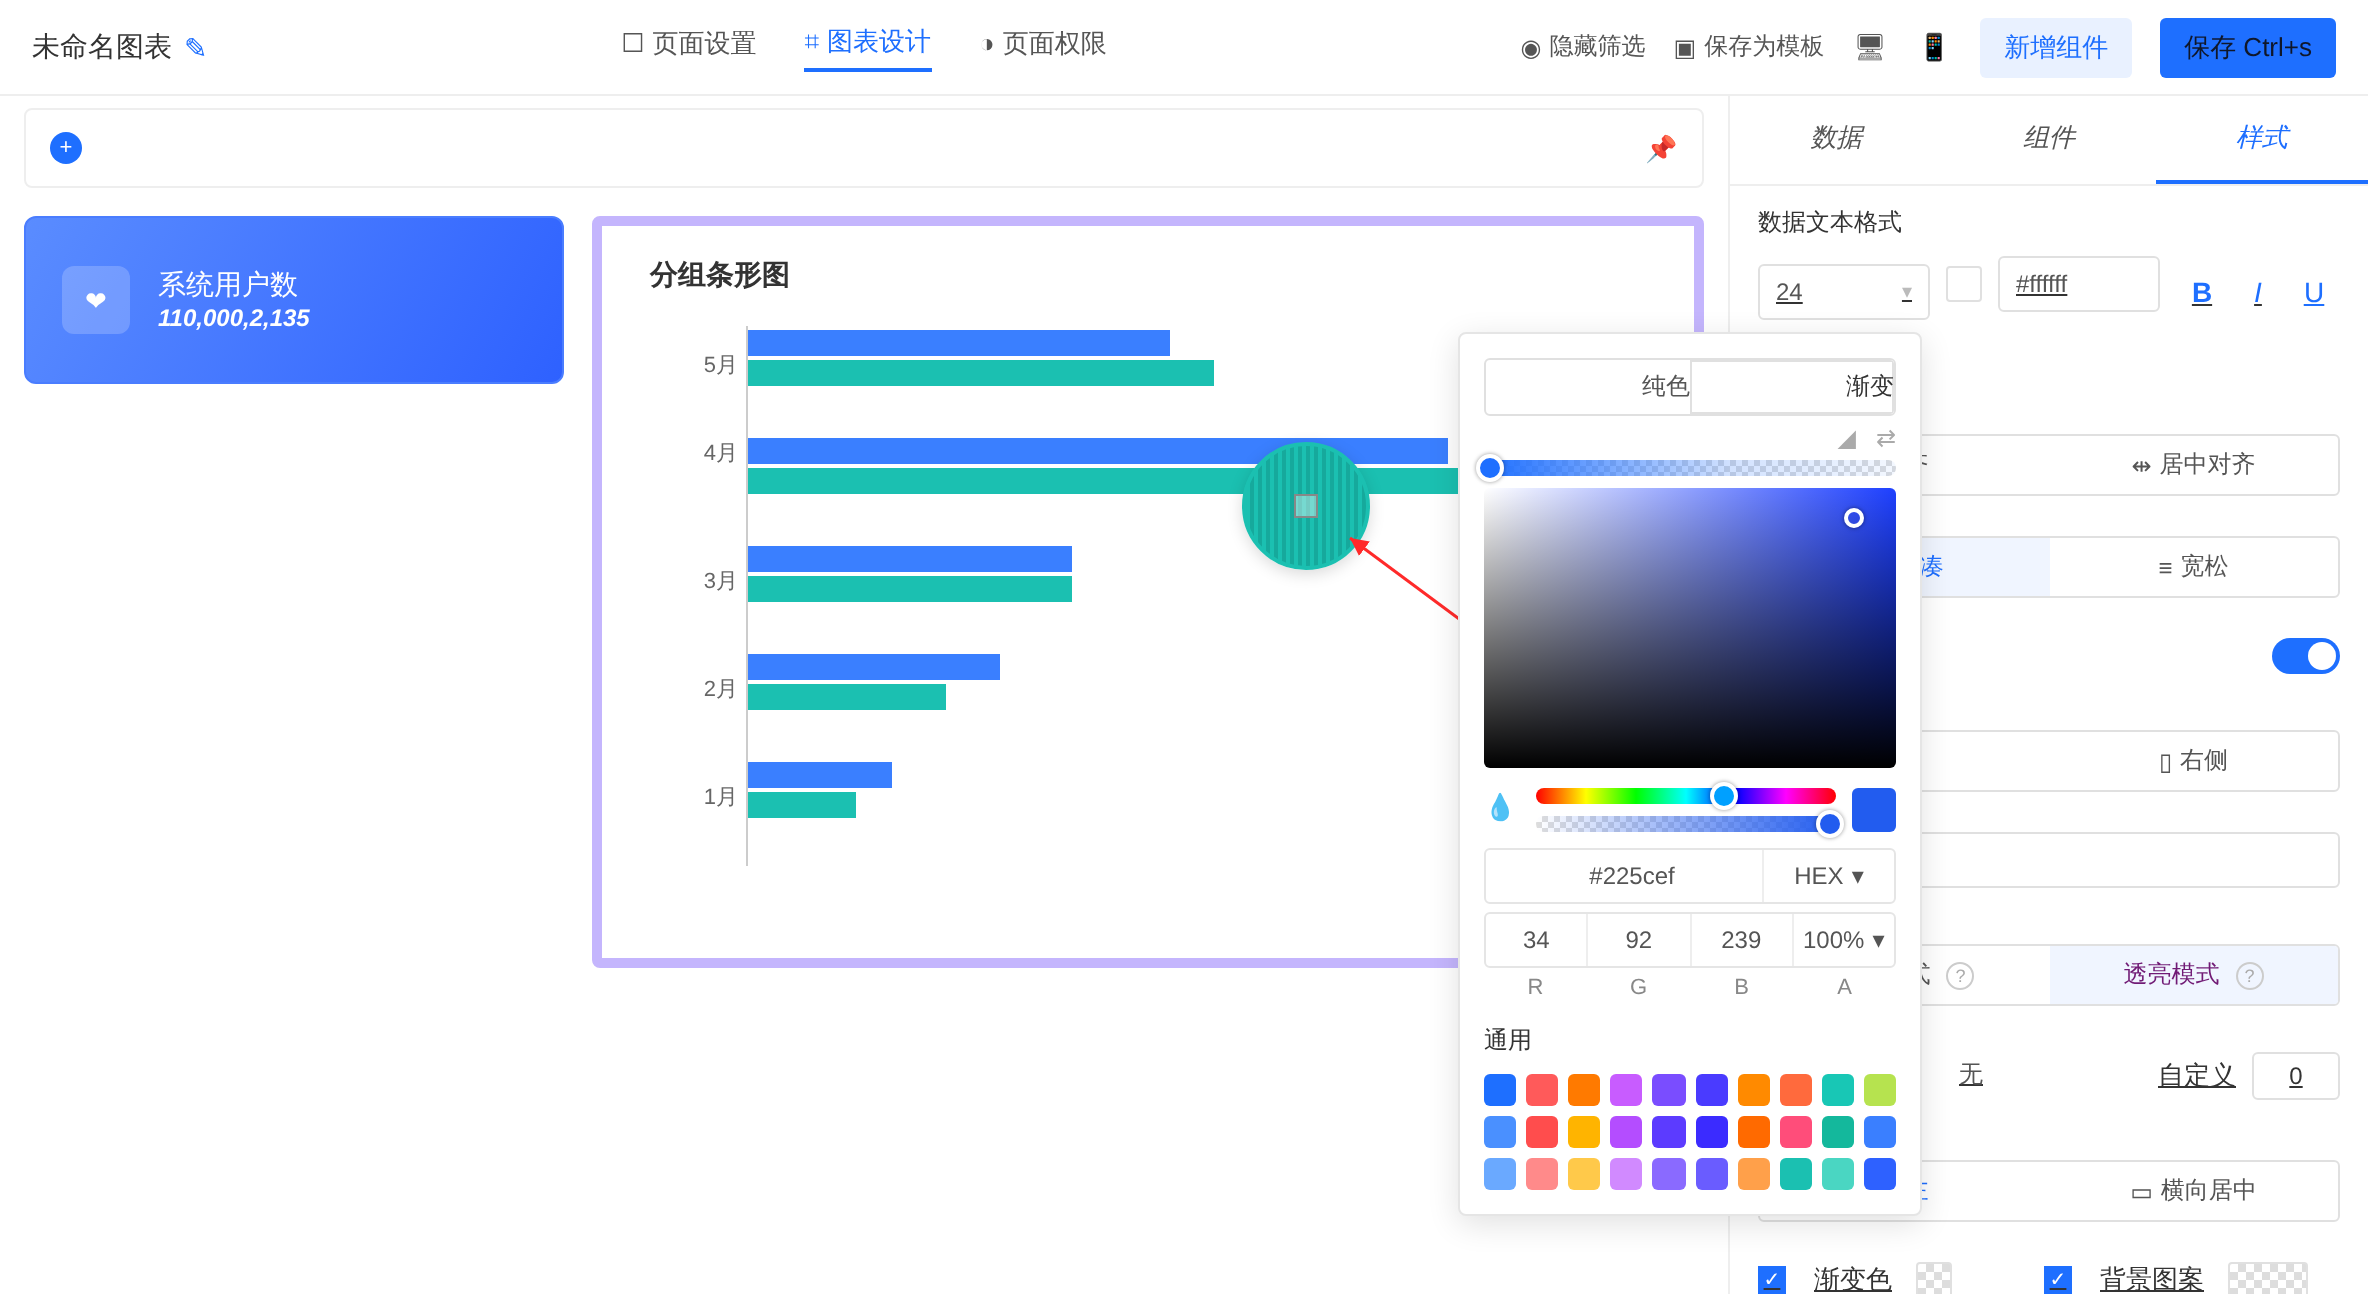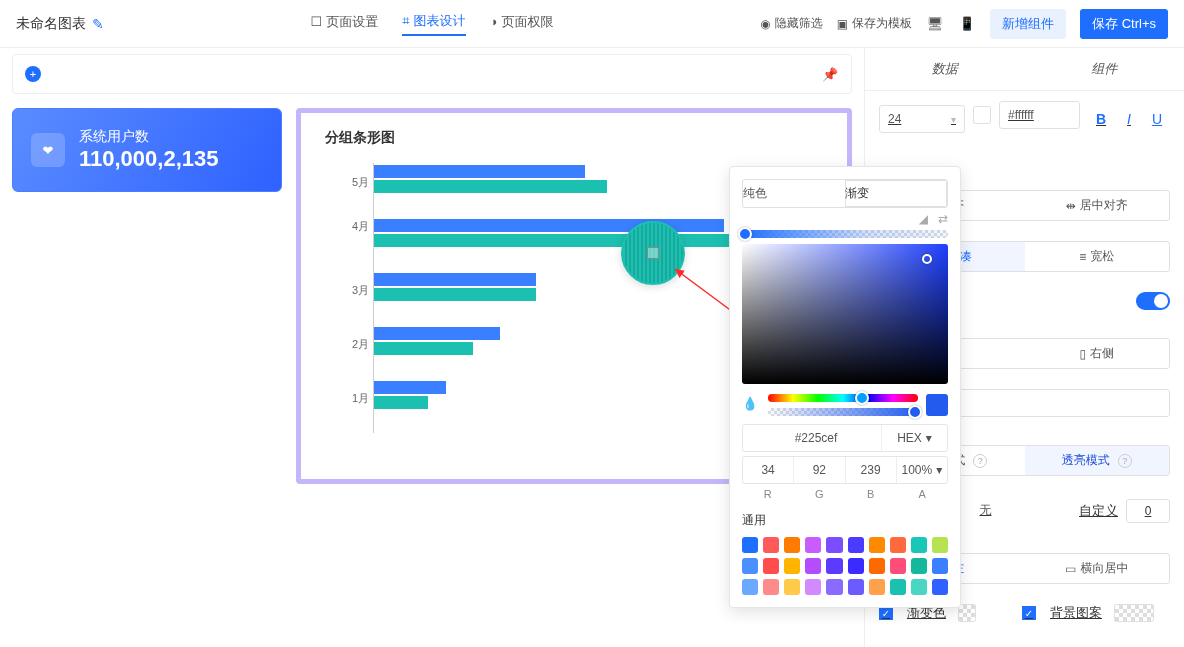--- a/index.html
+++ b/index.html
@@ -9,37 +9,37 @@
   .topbar { height: 48px; display: flex; align-items: center; padding: 0 16px; border-bottom: 1px solid #eee; }
   .doc-title { font-size: 14px; font-weight: 500; margin-right: 6px; }
   .edit-icon { color:#1e6fff; font-size:14px; }
   .top-nav { display:flex; gap:24px; margin-left:auto; margin-right:auto; }
   .top-nav-item { display:flex; align-items:center; gap:4px; color:#555; font-size:13px; padding-bottom:4px; cursor:pointer; }
   .top-nav-item.active { color:#1e6fff; border-bottom:2px solid #1e6fff; }
   .top-actions { display:flex; align-items:center; gap:14px; }
   .top-action { display:flex; align-items:center; gap:4px; color:#555; font-size:12px; cursor:pointer; }
   .icon-btn { width:18px; height:18px; display:inline-flex; align-items:center; justify-content:center; color:#555; }
   .btn-light { background:#e9f1ff; color:#1e6fff; border-radius:3px; padding:6px 12px; font-size:13px; cursor:pointer; }
-  .btn-primary { background:#1e6fff; color:#ffffff; border-radius:3px; padding:6px 12px; font-size:13px; cursor:pointer; }
+  .btn-primary { background:#1e6fff; color:#0f172a; border-radius:3px; padding:6px 12px; font-size:13px; cursor:pointer; }
 
   
   .main { display:flex; height:calc(100% - 48px); }
   .canvas { flex:1; padding:6px 12px; overflow:hidden; position:relative; background:#fff; }
   .right-panel { width:320px; border-left:1px solid #eee; overflow-y:auto; padding-bottom:20px; }
 
   
   .canvas-strip { background:#fff; border:1px solid #eee; border-radius:4px; height:40px; margin-bottom:14px; position:relative; display:flex; align-items:center; padding:0 12px; }
   .add-btn { width:16px; height:16px; border-radius:50%; background:#1e6fff; color:#fff; font-size:11px; display:flex; align-items:center; justify-content:center; }
   .pin-icon { margin-left:auto; color:#bbb; }
 
   .canvas-row { display:flex; gap:14px; }
   .kpi-card { width:270px; height:84px; border-radius:6px; background:linear-gradient(120deg,#5a8cff,#2e61ff); color:#fff; display:flex; align-items:center; padding:0 18px; border:1px solid #4a7dff; }
   .kpi-card .icon { width:34px; height:34px; background:rgba(255,255,255,0.2); border-radius:6px; margin-right:14px; display:flex; align-items:center; justify-content:center; }
   .kpi-card .label { font-size:14px; font-weight:500; }
-  .kpi-card .value { font-size:22px; font-weight:600; }
+  .kpi-card .value { font-size:12px; font-weight:600;font-style:italic; }
 
   .chart-card { flex:1; background:#fff; border:5px solid #c4b5fd; border-radius:4px; padding:16px 24px; position:relative; }
   .chart-title { font-size:14px; font-weight:600; margin-bottom:16px; }
   .chart-plot { position:relative; height:300px; margin-left:24px; }
   .y-axis { position:absolute; left:0; top:0; bottom:30px; width:24px; display:flex; flex-direction:column; justify-content:space-around; font-size:11px; color:#666; text-align:right; }
   .bars-area { position:absolute; left:24px; right:0; top:0; bottom:30px; border-left:1px solid #ccc; }
   .bar-group { position:absolute; left:0; height:32px; }
   .bar { position:absolute; height:13px; }
   .bar.a { top:2px; background:#3a7fff; }
   .bar.b { top:17px; background:#1bc0b1; }
@@ -69,21 +69,21 @@
   .seg-item.active { color:#1e6fff; background:#f0f5ff; }
   .toggle { width:34px; height:18px; border-radius:9px; background:#1e6fff; position:relative; margin-left:auto; }
   .toggle::after { content:""; position:absolute; right:2px; top:2px; width:14px; height:14px; border-radius:50%; background:#fff; }
   .num-box { width:44px; height:24px; border:1px solid #e0e0e0; border-radius:3px; display:flex; align-items:center; justify-content:center; font-size:12px; }
   .checker { background:repeating-conic-gradient(#ddd 0 25%, #fff 0 50%) 0 0/8px 8px; }
   .checkbox { width:14px; height:14px; border:1px solid #1e6fff; background:#1e6fff; color:#fff; display:inline-flex; align-items:center; justify-content:center; font-size:10px; margin-right:6px; }
 
   
   .color-picker { position:absolute; top:166px; left:729px; width:232px; background:#fff; border:1px solid #e5e5e5; border-radius:4px; box-shadow:0 4px 16px rgba(0,0,0,0.12); padding:12px; z-index:50; }
   .cp-tabs { display:flex; border:1px solid #e0e0e0; border-radius:3px; overflow:hidden; margin-bottom:10px; }
-  .cp-tab { flex:1; text-align:left; padding:5px 0; font-size:12px; color:#555; cursor:pointer; }
+  .cp-tab { flex:1; text-align:right; padding:5px 0; font-size:12px; color:#555; cursor:pointer; }
   .cp-tab.active { background:#fff; color:#333; box-shadow:inset 0 0 0 1px #e0e0e0; }
   .cp-grad-bar { height:8px; border-radius:4px; background:linear-gradient(90deg,#1e6fff 0%, rgba(30,111,255,0.2) 60%, rgba(30,111,255,0.05) 100%), repeating-conic-gradient(#ddd 0 25%, #fff 0 50%) 0 0/6px 6px; position:relative; margin-bottom:6px; }
   .cp-grad-handle { position:absolute; top:-3px; width:14px; height:14px; border-radius:50%; background:#1e6fff; border:2px solid #fff; box-shadow:0 0 2px rgba(0,0,0,0.4); left:-4px; }
   .cp-sat { height:140px; border-radius:3px; position:relative; margin-bottom:10px;
     background:linear-gradient(to top, #000, rgba(0,0,0,0)), linear-gradient(to right, #fff, #1e40ff); }
   .cp-sat-cursor { position:absolute; width:10px; height:10px; border:2px solid #fff; border-radius:50%; right:16px; top:10px; box-shadow:0 0 2px rgba(0,0,0,0.5); }
   .cp-row { display:flex; align-items:center; gap:8px; margin-bottom:8px; }
   .eyedrop { width:18px; height:18px; color:#666; }
   .hue-bar { flex:1; height:8px; border-radius:4px; background:linear-gradient(90deg,#f00,#ff0,#0f0,#0ff,#00f,#f0f,#f00); position:relative; }
   .hue-handle { position:absolute; top:-3px; width:14px; height:14px; border-radius:50%; border:2px solid #fff; background:#00a0ff; box-shadow:0 0 2px rgba(0,0,0,0.4); left:58%; }
@@ -203,23 +203,25 @@
           <line x1="70" y1="50" x2="8" y2="4" stroke="#ff2a2a" stroke-width="1.5" marker-end="url(#ah)"></line>
         </svg>
       </div>
     </div>
   </div>
 
   <div class="right-panel">
     <div class="panel-tabs">
       <div class="panel-tab">数据</div>
       <div class="panel-tab">组件</div>
-    </div>
-
-    <div class="section">
+      <div class="panel-tab active">样式</div>
+    </div>
+
+    <div class="section">
+      <div class="section-label">数据文本格式</div>
       <div class="row">
         <div class="select-box" style="width:86px;">
           <span>24</span>
             <span class="chev">▾</span>
         </div>
         <div class="row" style="flex:1;">
           <div class="color-swatch-sm"></div>
           <div class="text-input">#ffffff</div>
         </div>
         <div class="fmt-btns">
@@ -287,21 +289,21 @@
       </div>
     </div>
 
     <div class="section">
       <div class="seg-group">
         <div class="seg-item">
             <span>纯色模式</span>
             <span class="q-icon">?</span>
           </div>
         <div class="seg-item active">
-            <span style="color:#1d4ed8">透亮模式</span>
+            <span style="color:#701a75">透亮模式</span>
             <span class="q-icon">?</span>
           </div>
       </div>
     </div>
 
     <div class="section">
       <div class="row">
         <span class="muted">大</span>
         <div class="seg-item" style="flex:1">无</div>
         <span>自定义</span>

